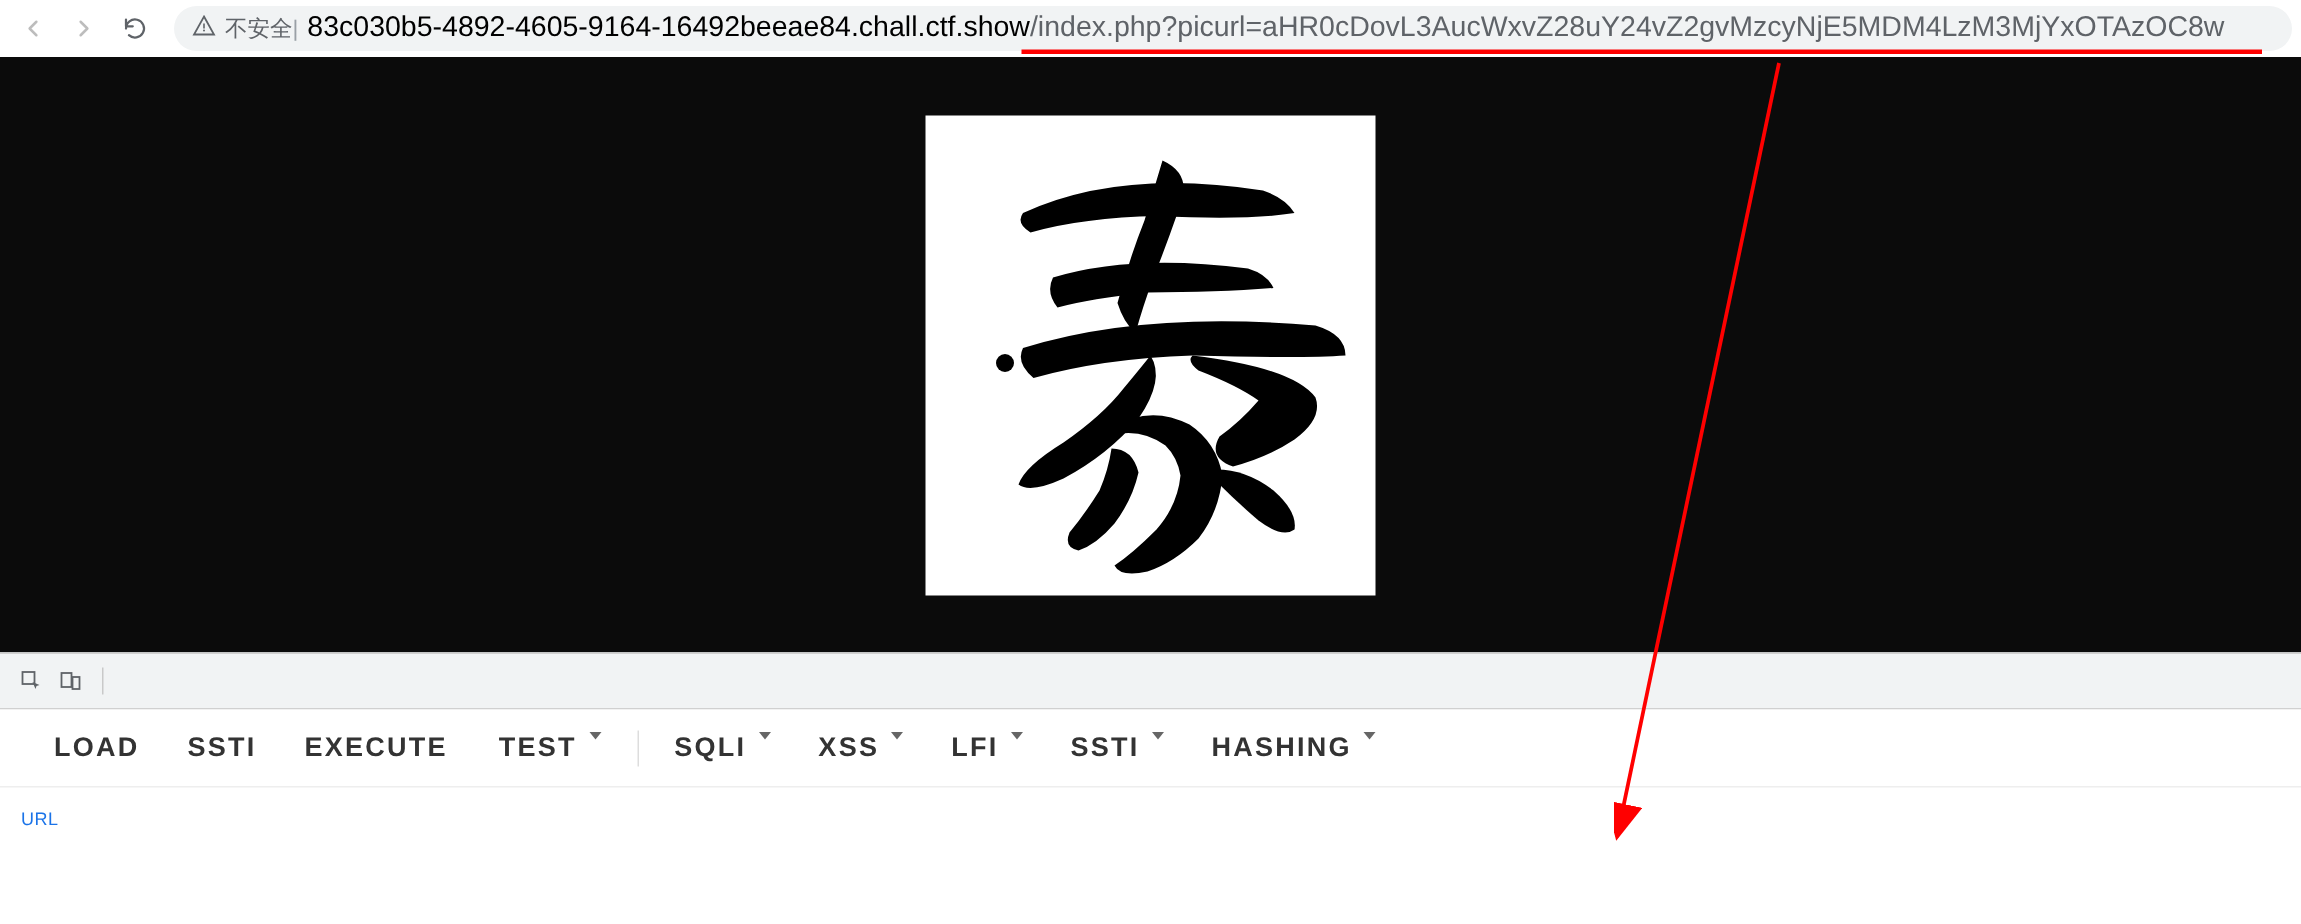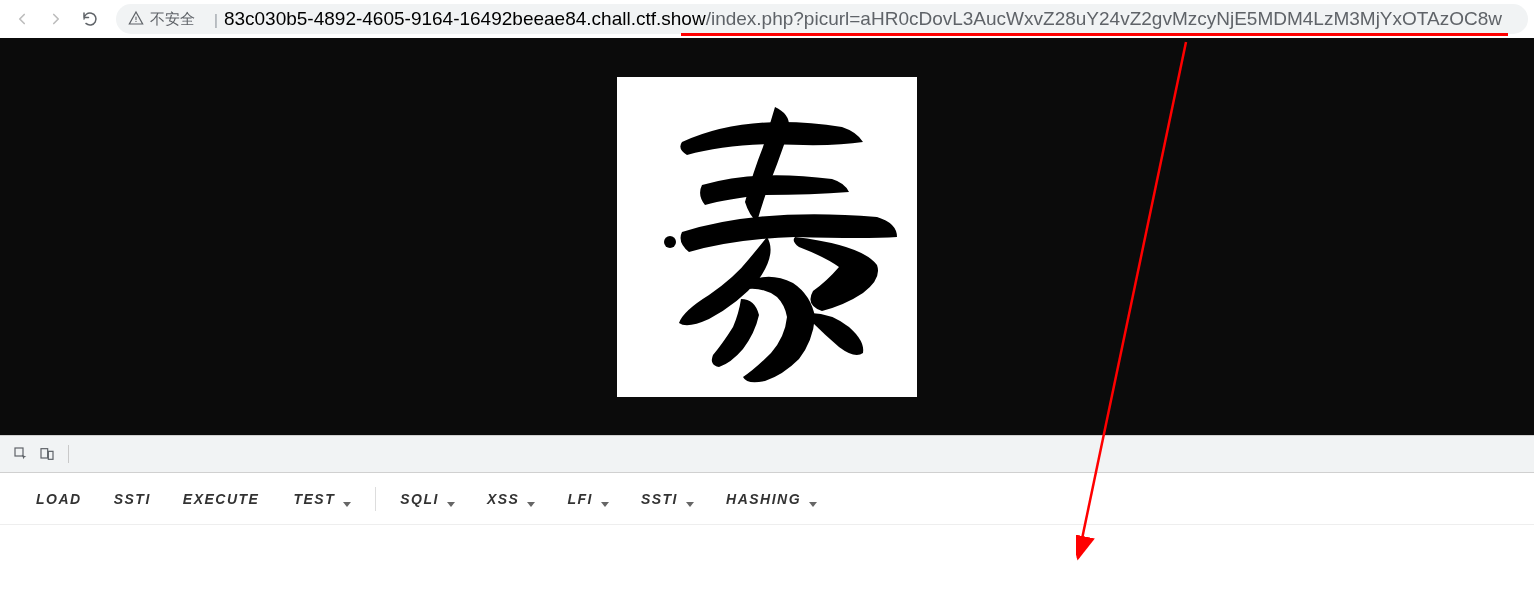--- a/index.html
+++ b/index.html
@@ -28,21 +28,21 @@
       align-items: center;
       padding: 0 12px;
       margin-left: 8px;
       font-size: 15px;
       color: #202124;
       position: relative;
     }
     .url-security {
       display: flex; align-items: center; gap: 6px;
       color: #5f6368;
-      padding-right: 19px;
+      padding-right: 0;
     }
     .url-divider { color: #9aa0a6; margin-right: 6px; }
     .url-text { color: #202124; white-space: nowrap; font-size: 19px; }
     .url-host { color: #000; }
     .url-path { color: #5f6368; }
     .underline-red {
       position: absolute; left: 565px; right: 20px; bottom: -2px;
       height: 3px; background: #ff0000;
     }
     
@@ -77,23 +77,23 @@
     
     .hackbar-toolbar {
       height: 52px;
       background: #fff;
       display: flex; align-items: center;
       padding: 0 20px;
       gap: 2px;
       border-bottom: 1px solid #eee;
     }
     .hb-btn {
-      font-size: 14px; font-weight: 600; letter-spacing: 1.5px;
+      font-size: 18px; font-weight: 600; letter-spacing: 1.5px;
       color: #333; padding: 10px 16px;
-      display:flex; align-items:flex-end; gap:8px;font-style:italic;
+      display:flex; align-items:flex-start; gap:8px;
     }
     .hb-sep { width: 1px; height: 24px; background: #ddd; margin: 0 6px; }
     .caret { width:0;height:0;border-left:4px solid transparent;border-right:4px solid transparent;border-top:5px solid #666;}
     
     .url-section {
       padding: 14px 14px 0 14px;
       position: relative;
     }
     .url-label { font-size: 12px; color: #1a73e8; letter-spacing: 0.3px; }
     .url-input-wrap { position: relative; }
@@ -223,20 +223,21 @@
         <span class="caret"></span>
       </div>
       <div class="hb-btn">
         <span>HASHING</span>
         <span class="caret"></span>
       </div>
     </div>
 </div>
 
 <div class="url-section">
+  <div class="url-label">URL</div>
 </div>
 
 <svg class="annotation-arrow" width="180" height="530">
   <defs>
     <marker id="ah" markerWidth="12" markerHeight="12" refX="9" refY="5" orient="auto">
       <path d="M0,0 L10,5 L0,10 Z" fill="#ff0000"></path>
     </marker>
   </defs>
   <line x1="110" y1="4" x2="2" y2="520" stroke="#ff0000" stroke-width="2.5" marker-end="url(#ah)"></line>
 </svg>

